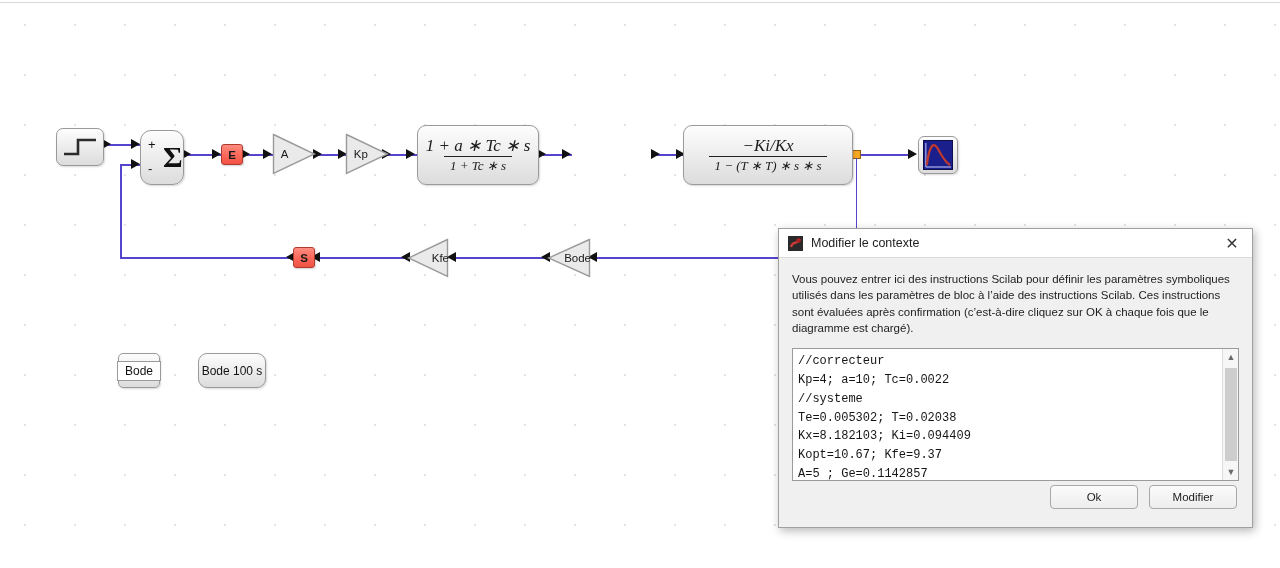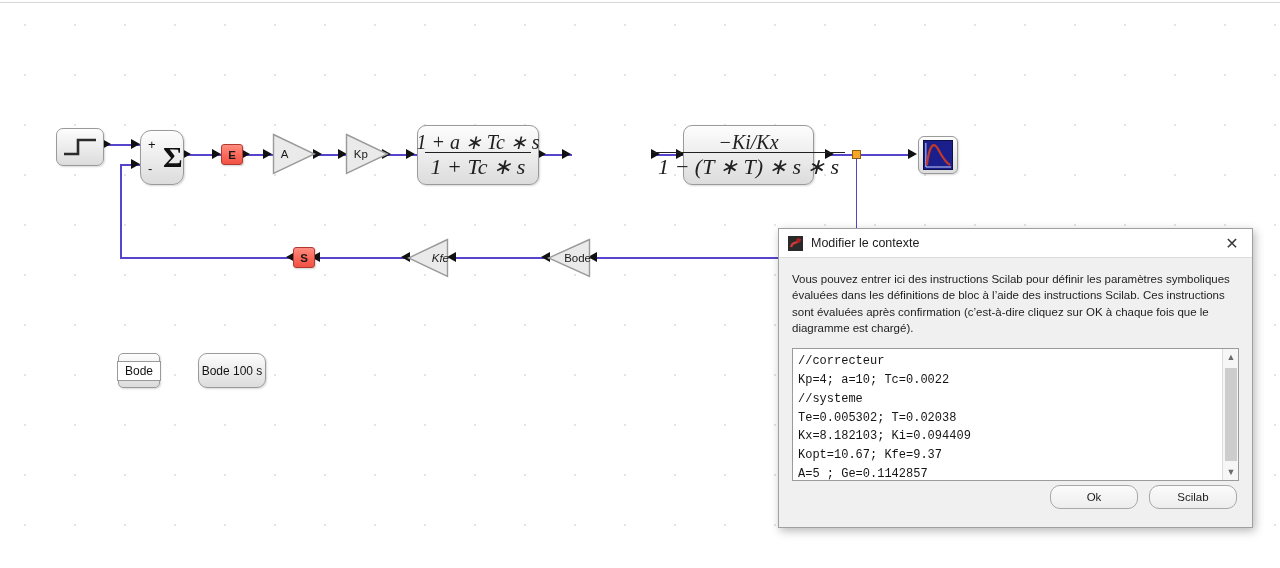--- a/index.html
+++ b/index.html
@@ -63,22 +63,22 @@
 
   
   .tf {
     font-family: "Liberation Serif", serif;
     font-style: italic;
     color: #202020;
     line-height: 1.15;
     text-align: center;
   }
   .frac { display: inline-block; text-align: center; }
-  .num { padding: 0 6px 1px 6px; font-size: 20px; white-space: nowrap; }
-  .den { padding: 1px 6px 0 6px; font-size: 22px; border-top: 1.3px solid #202020; white-space: nowrap; }
+  .num { padding: 0 6px 1px 6px; font-size: 17px; white-space: nowrap; }
+  .den { padding: 1px 6px 0 6px; font-size: 13px; border-top: 1.3px solid #202020; white-space: nowrap; }
 
   
   .sumblk { border-radius: 11px; }
   .sigma {
     font-family: "Liberation Serif", serif;
     font-size: 30px; font-weight: bold; color: #111;
     position: absolute; left: 22px; top: 9px;
   }
   .sgn {
     position: absolute; font-size: 13px; color: #111;
@@ -209,21 +209,21 @@
   #dlg-buttons {
     position: absolute; right: 15px; bottom: 18px;
     display: flex; gap: 11px;
   }
   .dlg-btn {
     min-width: 58px;
     padding: 5px 14px;
     font-size: 11.5px; color: #1c1c1c;
     background: linear-gradient(180deg,#fbfbfb,#ededed);
     border: 1px solid #a8a8a8;
-    border-radius: 10px;
+    border-radius: 4px;
     text-align: center;
     cursor: default;
   }
 </style>
 </head>
 <body>
 
 <div id="canvas">
   <div id="topline"></div>
 
@@ -308,40 +308,40 @@
   </div>
 
   <div class="blk tf" style="left:417px; top:125px; width:122px; height:60px;">
     <span class="frac">
       <span class="num">1 + a ∗ Tc ∗ s</span>
       <span class="den">1 + Tc ∗ s</span>
     </span>
   </div>
 
 
-  <div class="blk tf" style="left:683px; top:125px; width:131px; height:60px;">
+  <div class="blk tf" style="left:683px; top:125px; width:170px; height:60px;">
     <span class="frac">
       <span class="num">−Ki/Kx</span>
       <span class="den">1 − (T ∗ T) ∗ s ∗ s</span>
     </span>
   </div>
 
   <div class="blk scopeblk" style="left:918px; top:136px; width:40px; height:38px;">
     <div class="scope-screen">
       <svg width="100%" height="100%" viewBox="0 0 30 28" preserveAspectRatio="none">
         <polyline points="2,26 2,2" fill="none" stroke="#cfd4ff" stroke-width="1"></polyline>
         <polyline points="2,26 29,26" fill="none" stroke="#cfd4ff" stroke-width="1"></polyline>
         <path d="M3,24 C6,2 11,1 15,8 C19,15 23,22 28,24" fill="none" stroke="#c0392b" stroke-width="2.4"></path>
       </svg>
     </div>
   </div>
 
   <div class="portblk" style="left:293px; top:247px; width:22px; height:21px;">S</div>
 
-  <div class="gain left" style="left:407px; top:238px; width:42px; height:40px;font-style:italic;">
+  <div class="gain left" style="left:407px; top:238px; width:42px; height:40px;">
     <svg class="tri" viewBox="0 0 42 40" preserveAspectRatio="none">
       <polygon points="40.5,1.5 1.5,20 40.5,38.5" fill="#eaeaea" stroke="#9a9a9a" stroke-width="1.4"></polygon>
     </svg>
     <span class="lbl">Kfe</span>
   </div>
 
   <div class="gain left" style="left:547px; top:238px; width:44px; height:40px;">
     <svg class="tri" viewBox="0 0 44 40" preserveAspectRatio="none">
       <polygon points="42.5,1.5 1.5,20 42.5,38.5" fill="#eaeaea" stroke="#9a9a9a" stroke-width="1.4"></polygon>
     </svg>
@@ -363,21 +363,21 @@
     <svg width="15" height="15" viewBox="0 0 15 15">
       <rect x="0" y="0" width="15" height="15" fill="#2a2a2a"></rect>
       <path d="M3,11 C5,4 8,10 12,3" stroke="#d03a3a" stroke-width="2.3" fill="none"></path>
       <circle cx="10.5" cy="4.5" r="2.2" fill="#b02020"></circle>
     </svg>
     <span id="dlg-title">Modifier le contexte</span>
     <span id="dlg-close">✕</span>
   </div>
 
   <div id="dlg-body">
-    <div id="dlg-help">Vous pouvez entrer ici des instructions Scilab pour définir les paramètres symboliques évaluées dans les définitions de bloc à l’aide des instructions Scilab.
+    <div id="dlg-help">Vous pouvez entrer ici des instructions Scilab pour définir les paramètres symboliques utilisés dans les paramètres de bloc à l’aide des instructions Scilab.
 Ces instructions sont évaluées après confirmation (c’est-à-dire cliquez sur OK à chaque fois que le diagramme est chargé).</div>
 
     <div id="dlg-editor-wrap">
       <textarea id="dlg-editor" spellcheck="false" style="">//correcteur
 Kp=4; a=10; Tc=0.0022
 //systeme
 Te=0.005302; T=0.02038
 Kx=8.182103; Ki=0.094409
 Kopt=10.67; Kfe=9.37
 A=5 ; Ge=0.1142857
@@ -385,15 +385,15 @@
       <div id="dlg-scrollbar">
         <div class="sb-arrow">▲</div>
         <div id="sb-thumb"></div>
         <div class="sb-arrow" style="position:absolute; bottom:0; left:0;">▼</div>
       </div>
     </div>
   </div>
 
   <div id="dlg-buttons">
     <div class="dlg-btn">Ok</div>
-    <div class="dlg-btn">Scilab</div>
+    <div class="dlg-btn">Modifier</div>
   </div>
 </div>
 
 </body></html>

